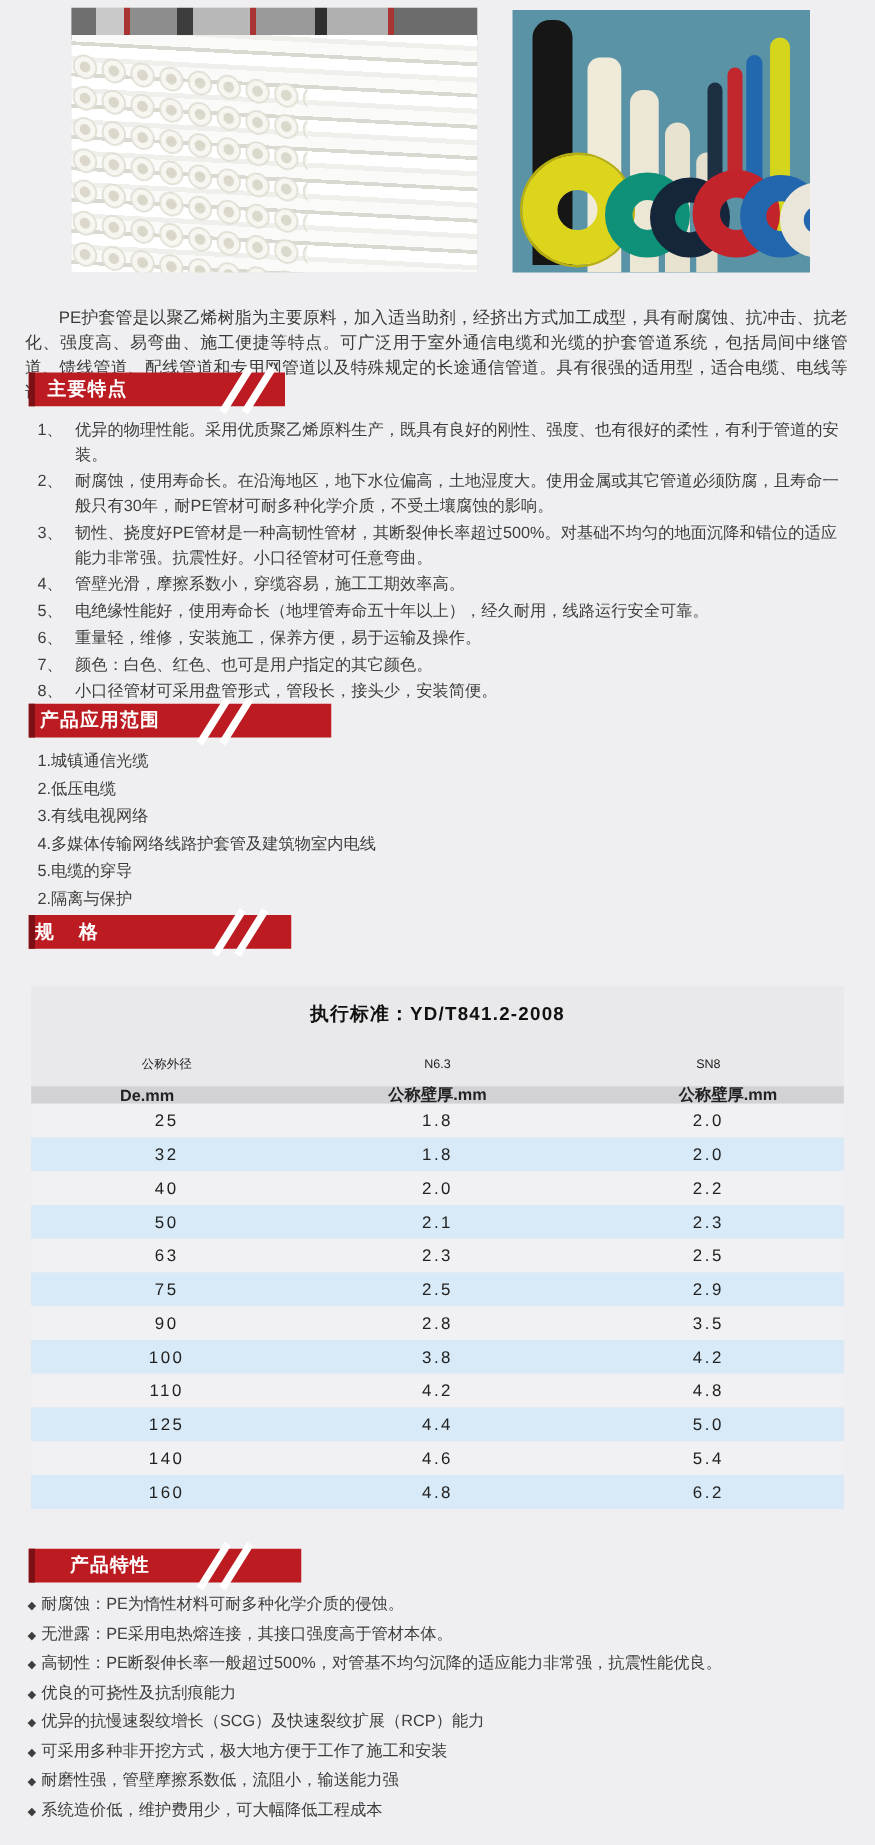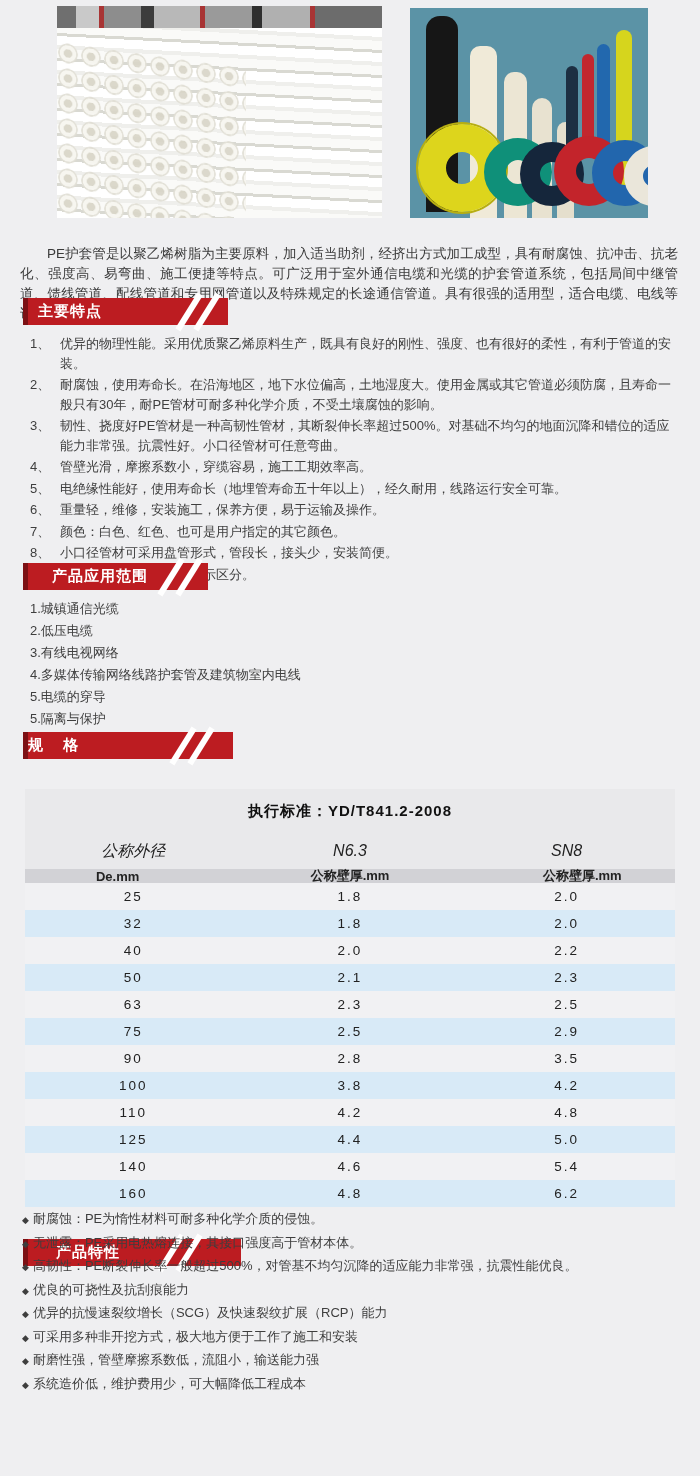--- a/index.html
+++ b/index.html
@@ -44,45 +44,45 @@
          color:#3a3a3a;text-indent:2em;text-align:justify;}
 
   
   .banner{position:absolute;left:10px;height:27px;background:#bc1c21;border-left:5px solid #7c1014;
           color:#fff;font-weight:bold;font-size:15px;display:flex;align-items:center;
           box-sizing:border-box;letter-spacing:1px;margin-left:13px;}
   .banner .slash{position:absolute;top:-7px;width:6px;height:42px;background:#fff;transform:rotate(32deg);}
   .banner .slash.s2{margin-left:18px;}
   .b-features{top:298px;width:205px;padding-left:10px;}
   .b-features .slash{left:158px;}
-  .b-apps{top:563px;width:185px;padding-left:24px;}
+  .b-apps{top:563px;width:242px;padding-left:4px;}
   .b-apps .slash{left:140px;}
   .b-specs{top:732px;width:210px;letter-spacing:8px;}
   .b-specs .slash{left:152px;}
   .b-chars{top:1239px;width:218px;padding-left:28px;}
   .b-chars .slash{left:140px;}
 
   
   .features{position:absolute;left:30px;top:334px;width:650px;font-size:13px;line-height:19.5px;color:#3e3e3e;}
   .feature{display:flex;margin-bottom:2px;}
   .feature .num{flex:none;width:30px;}
   .feature .txt{flex:1;}
 
   .apps{position:absolute;left:30px;top:598px;font-size:13px;line-height:22px;color:#3e3e3e;}
 
-  .chars{position:absolute;left:22px;top:1208px;width:660px;font-size:13px;line-height:22.5px;color:#3e3e3e;}
+  .chars{position:absolute;left:22px;top:1272px;width:660px;font-size:13px;line-height:22.5px;color:#3e3e3e;}
   .char-item .bullet{font-size:9px;margin-right:4px;}
 
   
   .spec-table{position:absolute;left:25px;top:789px;width:650px;background:#e9e9eb;color:#222;}
   .tbl-title{height:44px;display:flex;align-items:center;justify-content:center;
              font-weight:bold;font-size:15px;color:#111;letter-spacing:1px;}
   .trow{display:flex;align-items:center;}
   .trow>div{flex:1;text-align:center;}
-  .tbl-cols{height:36px;font-size:16px;font-style:italic;}
+  .tbl-cols{height:36px;font-size:10px;}
   .tbl-sub{height:14px;background:#d2d2d6;font-weight:bold;font-size:13px;gap:47px;}
   .tbl-row{height:27px;font-size:13.5px;letter-spacing:2px;}
   .tbl-row.light{background:#f1f1f3;}
   .tbl-row.blue{background:#d8eaf7;}
 </style>
 </head>
 <body>
 
 <div class="page">
 
@@ -161,21 +161,21 @@
     <span class="slash"></span>
     <span class="slash s2"></span>
   </div>
 
   <div class="apps">
     <div>1.城镇通信光缆</div>
     <div>2.低压电缆</div>
     <div>3.有线电视网络</div>
     <div>4.多媒体传输网络线路护套管及建筑物室内电线</div>
     <div>5.电缆的穿导</div>
-    <div>5.隔离与保护</div>
+    <div>2.隔离与保护</div>
   </div>
 
   <div class="banner b-specs">
     <span>规  格</span>
     <span class="slash"></span>
     <span class="slash s2"></span>
   </div>
 
   <div class="spec-table">
     <div class="tbl-title">执行标准：YD/T841.2-2008</div>

